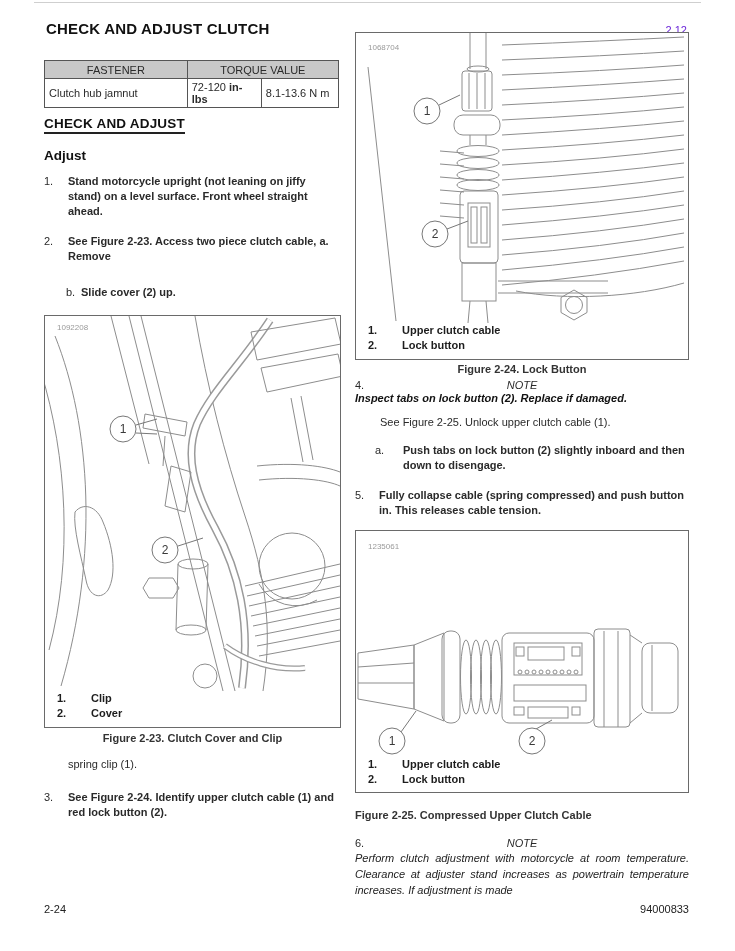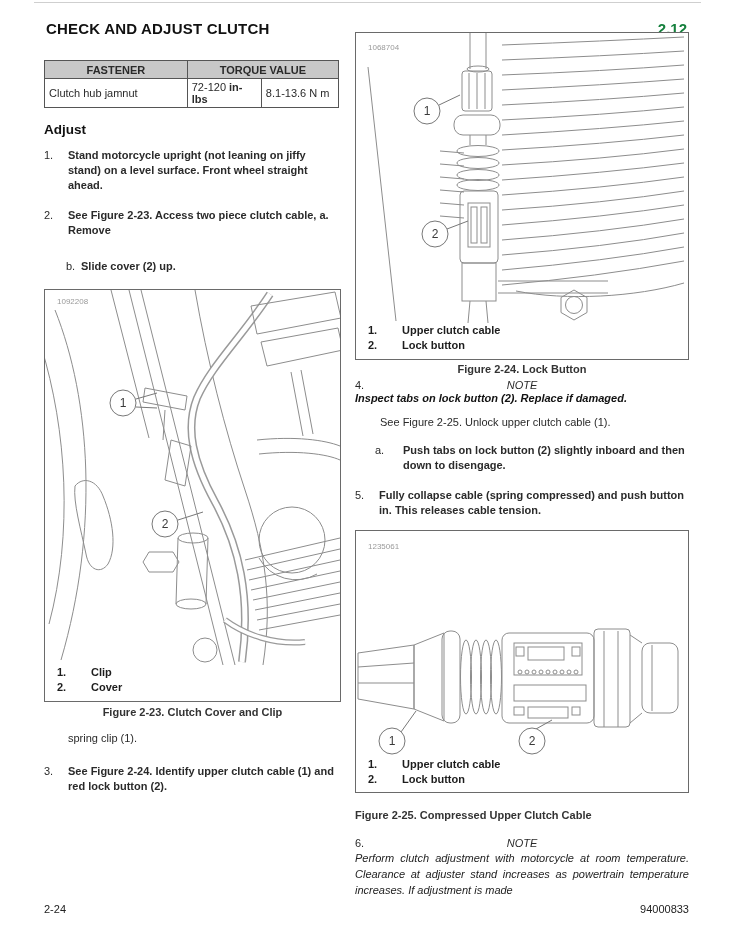--- a/index.html
+++ b/index.html
@@ -2,28 +2,28 @@
 <html><head>
 <meta charset="utf-8">
 <style>
   html,body{margin:0;padding:0;background:#e8e8e8;}
   .page{position:relative;width:735px;height:951px;background:#ffffff;overflow:hidden;
         font-family:"Liberation Sans","DejaVu Sans",sans-serif;color:#2a2a2a;}
   .topline{position:absolute;top:2px;left:34px;right:34px;border-top:1px solid #cfcfcf;}
   
   .header{position:absolute;top:20px;left:46px;right:48px;display:flex;justify-content:space-between;align-items:baseline;}
   .hdr-title{font-size:15px;font-weight:bold;letter-spacing:.2px;color:#111;}
-  .hdr-sec{font-size:15px;font-weight:bold;color:#15803d;}
+  .hdr-sec{font-size:11px;font-weight:normal;color:#6d28d9;}
   
   .col-left{position:absolute;left:44px;top:60px;width:297px;}
   .col-right{position:absolute;left:355px;top:32px;width:334px;}
   
   table.torque{width:295px;border-collapse:collapse;font-size:11px;border:1.5px solid #4a4a4a;}
   table.torque td,table.torque th{border:1px solid #555;padding:2px 4px;height:13px;}
-  table.torque th{background:#c8c8c8;font-weight:bold;text-align:center;}
+  table.torque th{background:#c8c8c8;font-weight:normal;text-align:center;}
   .cell-f{width:140px;}
   .cell-t1{width:69px;}
   .cell-t2{width:72px;}
   .bold{font-weight:bold;}
   
   .h-check{margin-top:8px;font-size:13.5px;font-weight:bold;color:#111;}
   .h-check span{display:inline-block;border-bottom:2px solid #222;padding-bottom:1px;letter-spacing:.2px;}
   .h-adjust{margin-top:14px;font-size:13.5px;font-weight:bold;color:#111;}
   
   .step{display:flex;font-size:11px;line-height:1.36;}
@@ -72,20 +72,21 @@
         <th colspan="2">TORQUE VALUE</th>
       </tr>
       <tr>
         <td class="cell-f">Clutch hub jamnut</td>
         <td class="cell-t1"><span>72-120 </span><span class="bold">in-lbs</span></td>
         <td class="cell-t2">8.1-13.6 N m</td>
       </tr>
     </tbody>
       </table>
 
+    <div class="h-check"><span>CHECK AND ADJUST</span></div>
     <div class="h-adjust">Adjust</div>
 
     <div class="step" style="margin-top:11px;">
       <div class="num">1.</div>
       <div class="txt">Stand motorcycle upright (not leaning on jiffy stand) on a level surface. Front wheel straight ahead.</div>
     </div>
 
     <div class="step" style="margin-top:15px;">
       <div class="num">2.</div>
       <div class="txt">See Figure 2-23. Access two piece clutch cable, a. Remove</div>

